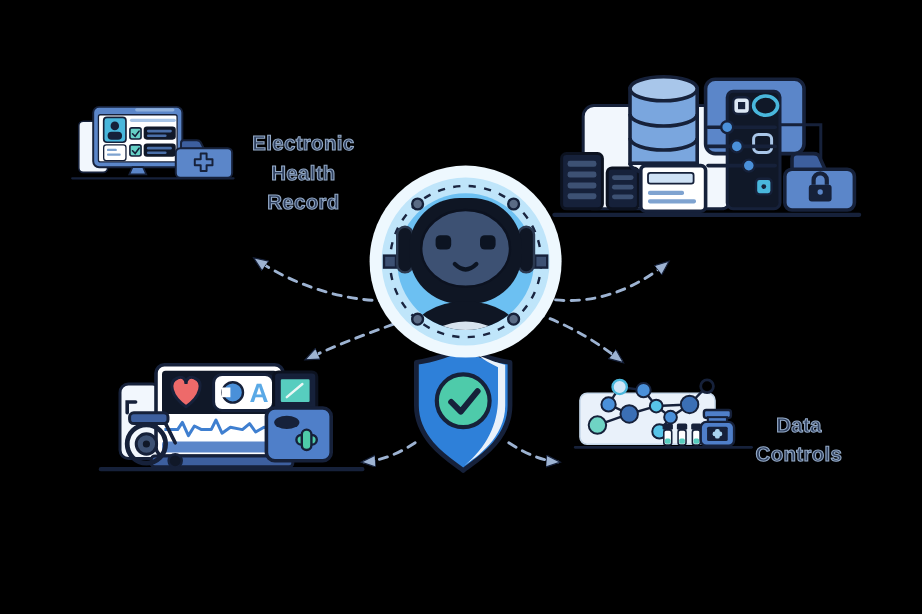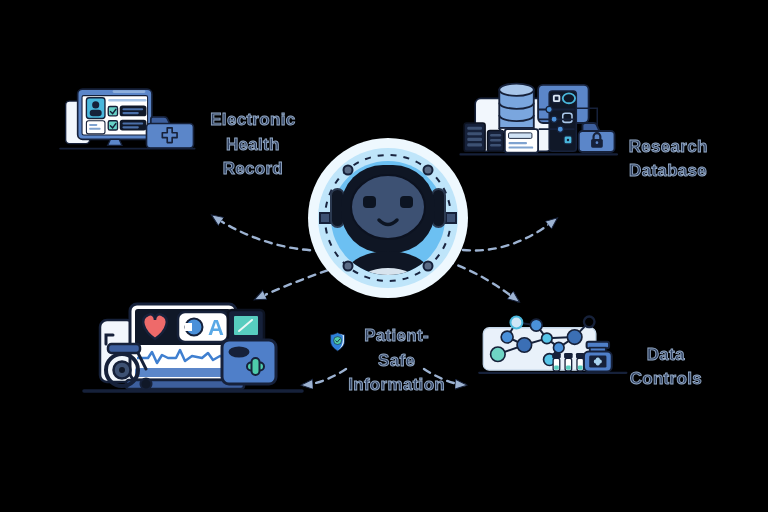--- a/index.html
+++ b/index.html
@@ -131,21 +131,20 @@
         <path d="M202 96 v-10 q0 -4 4 -4 h14 q4 0 5 3 l5 11 z" fill="#3d5f9e" stroke="#16213a" stroke-width="3"></path>
         <rect x="196" y="95" width="58" height="34" rx="6" fill="#5b86c9" stroke="#16213a" stroke-width="3"></rect>
         <g>
           <path d="M220 108 v-4 a5.5 5.5 0 0 1 11 0 v4" fill="none" stroke="#16213a" stroke-width="3.5"></path>
           <rect x="216" y="108" width="19" height="14" rx="2.5" fill="#16213a"></rect>
           <circle cx="225.5" cy="114" r="2.2" fill="#5b86c9"></circle>
         </g>
       </g>
       <line x1="4" y1="133" x2="258" y2="133" stroke="#16213a" stroke-width="3.5" stroke-linecap="round"></line>
     </svg>
-    <div class="label">Research Database</div>
   </div>
 
   <div class="node z3" style="left:303px;top:133px;width:170px;">
     <svg width="170" height="170" viewBox="0 0 170 170">
       <g>
         <circle cx="85" cy="85" r="80" fill="#eef8fe"></circle>
         <circle cx="85" cy="85" r="70" fill="#bfe5fa"></circle>
         <circle cx="85" cy="85" r="57" fill="#6cc0f2"></circle>
       </g>
       <g>
@@ -180,21 +179,20 @@
     <svg width="118" height="112" viewBox="0 0 118 112">
       <g>
         <path d="M59 4 C66 8 84 14 98 16 L98 52 C98 83 66 100 59 106 C52 100 20 83 20 52 L20 16 C34 14 52 8 59 4 Z" fill="#2e80d9" stroke="#16213a" stroke-width="4" stroke-linejoin="round"></path>
         <path d="M72 10 C80 14 90 17 94 18 L94 52 C94 79 70 95 60 102 C78 87 88 68 88 46 L88 20 C82 17 76 14 72 10 Z" fill="#e9f1fa"></path>
       </g>
       <g>
         <circle cx="59" cy="48" r="22" fill="#4ecbaa" stroke="#16213a" stroke-width="3.5"></circle>
         <path d="M49 49 L57 57 L71 40" fill="none" stroke="#16213a" stroke-width="5" stroke-linecap="round" stroke-linejoin="round"></path>
       </g>
     </svg>
-    <div class="label" style="width:160px">Patient-Safe Information</div>
   </div>
 
   <div class="node" style="left:82px;top:292px;width:222px;">
     <svg width="222" height="104" viewBox="0 0 222 104">
       <rect x="18" y="28" width="34" height="62" rx="7" fill="#f2f7fd" stroke="#16213a" stroke-width="2.5"></rect>
       <g>
         <rect x="48" y="12" width="106" height="76" rx="7" fill="#ffffff" stroke="#16213a" stroke-width="3"></rect>
         <rect x="53" y="17" width="96" height="36" rx="3" fill="#101828"></rect>
         <path d="M73 47 C60 38 58 26 66 23 C70 21 73 24 73 28 C73 24 76 21 80 23 C88 26 86 38 73 47 Z" fill="#ee6a6a" stroke="#16213a" stroke-width="2.5"></path>
         <g>

